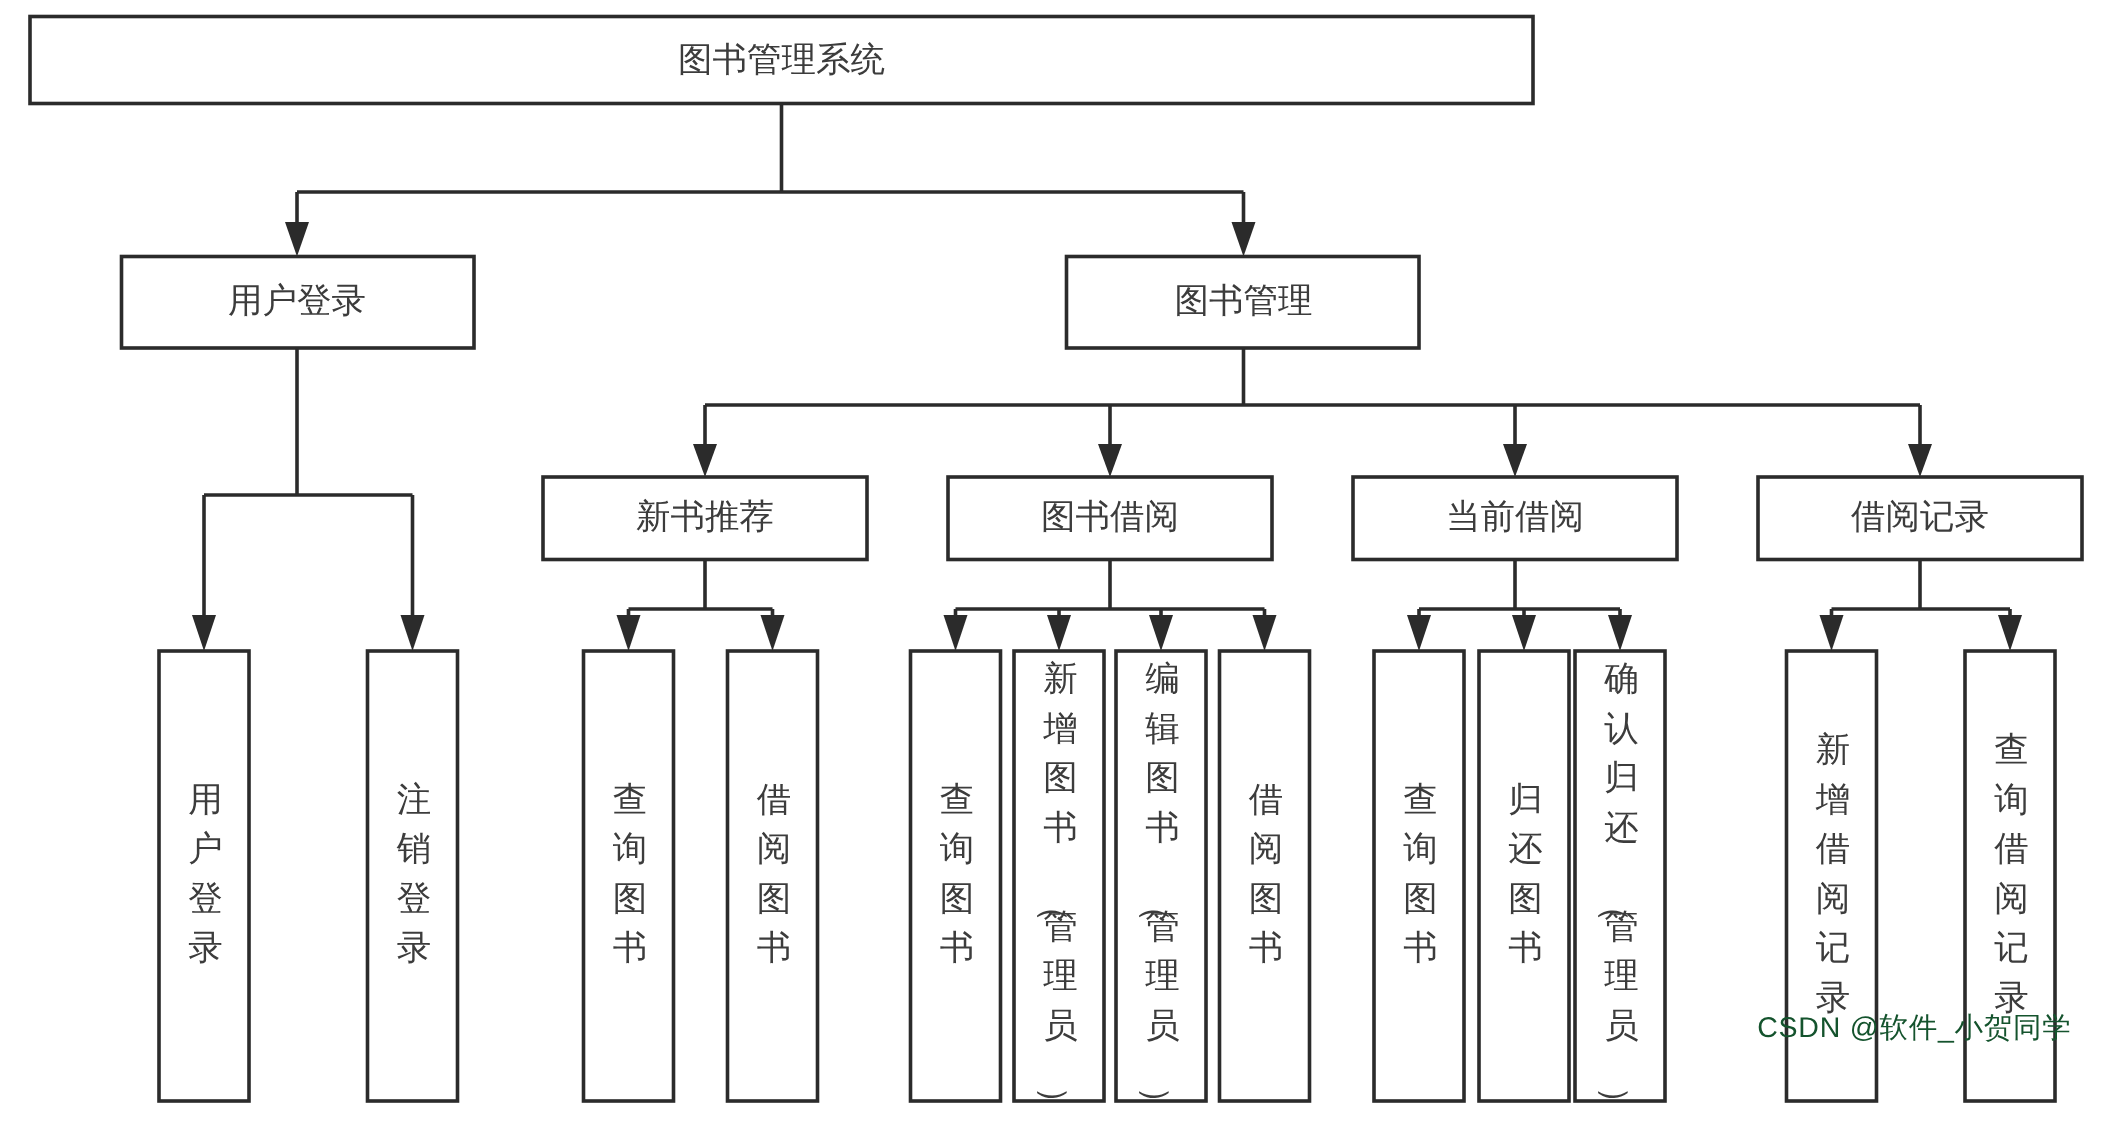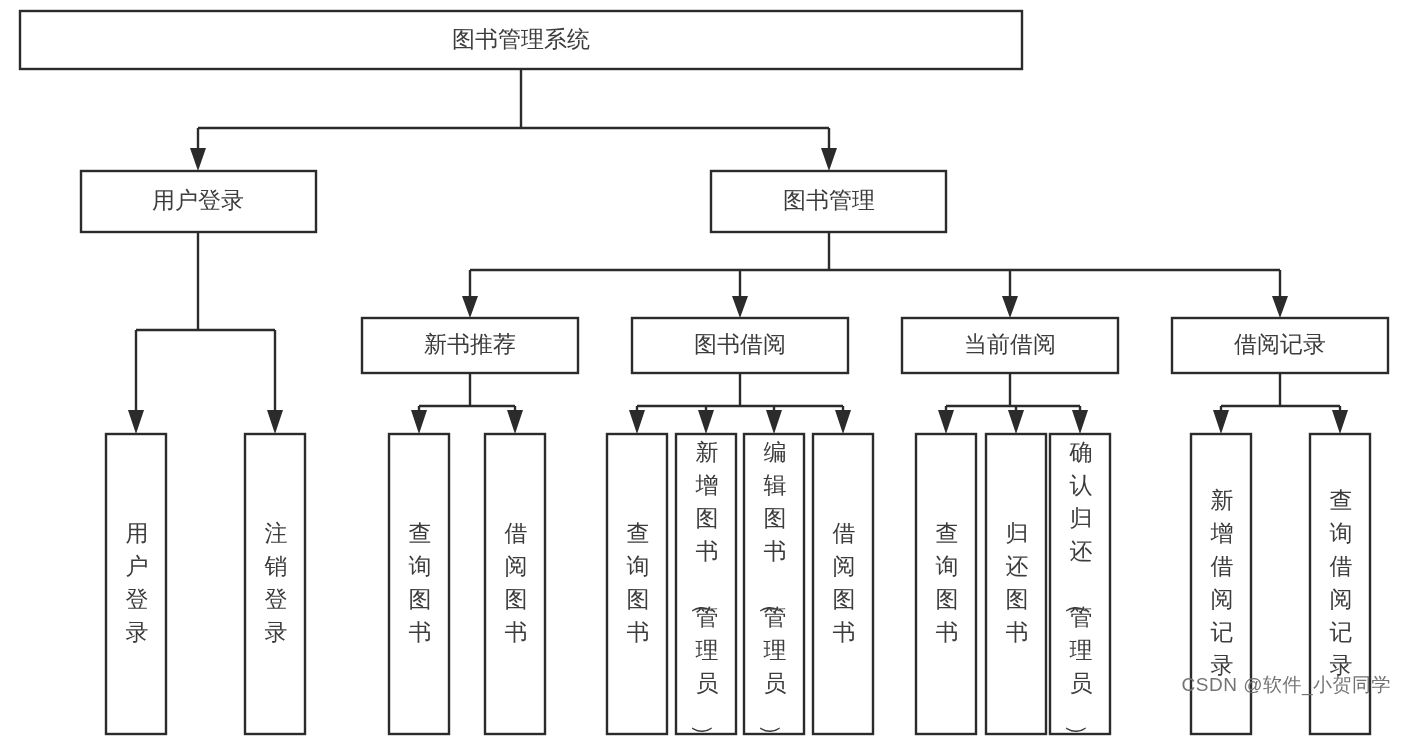--- a/index.html
+++ b/index.html
@@ -49,25 +49,25 @@
     dominant-baseline: middle;
   }
   .node-label-vertical {
     fill: #3c3c3c;
     font-family: "Liberation Sans", "DejaVu Sans", sans-serif;
     font-size: 23px;
     text-anchor: middle;
   }
   .watermark {
     position: absolute;
-    right: 14px;
+    right: 24px;
     bottom: 6px;
     font-family: "Liberation Sans", "DejaVu Sans", sans-serif;
     font-size: 19px;
-    color: #737373;
+    color: #14532d;
     letter-spacing: 0.5px;
     white-space: nowrap;
     user-select: none;
   }
 </style>
 </head>
 <body>
 
 <div id="diagram-root">
 

